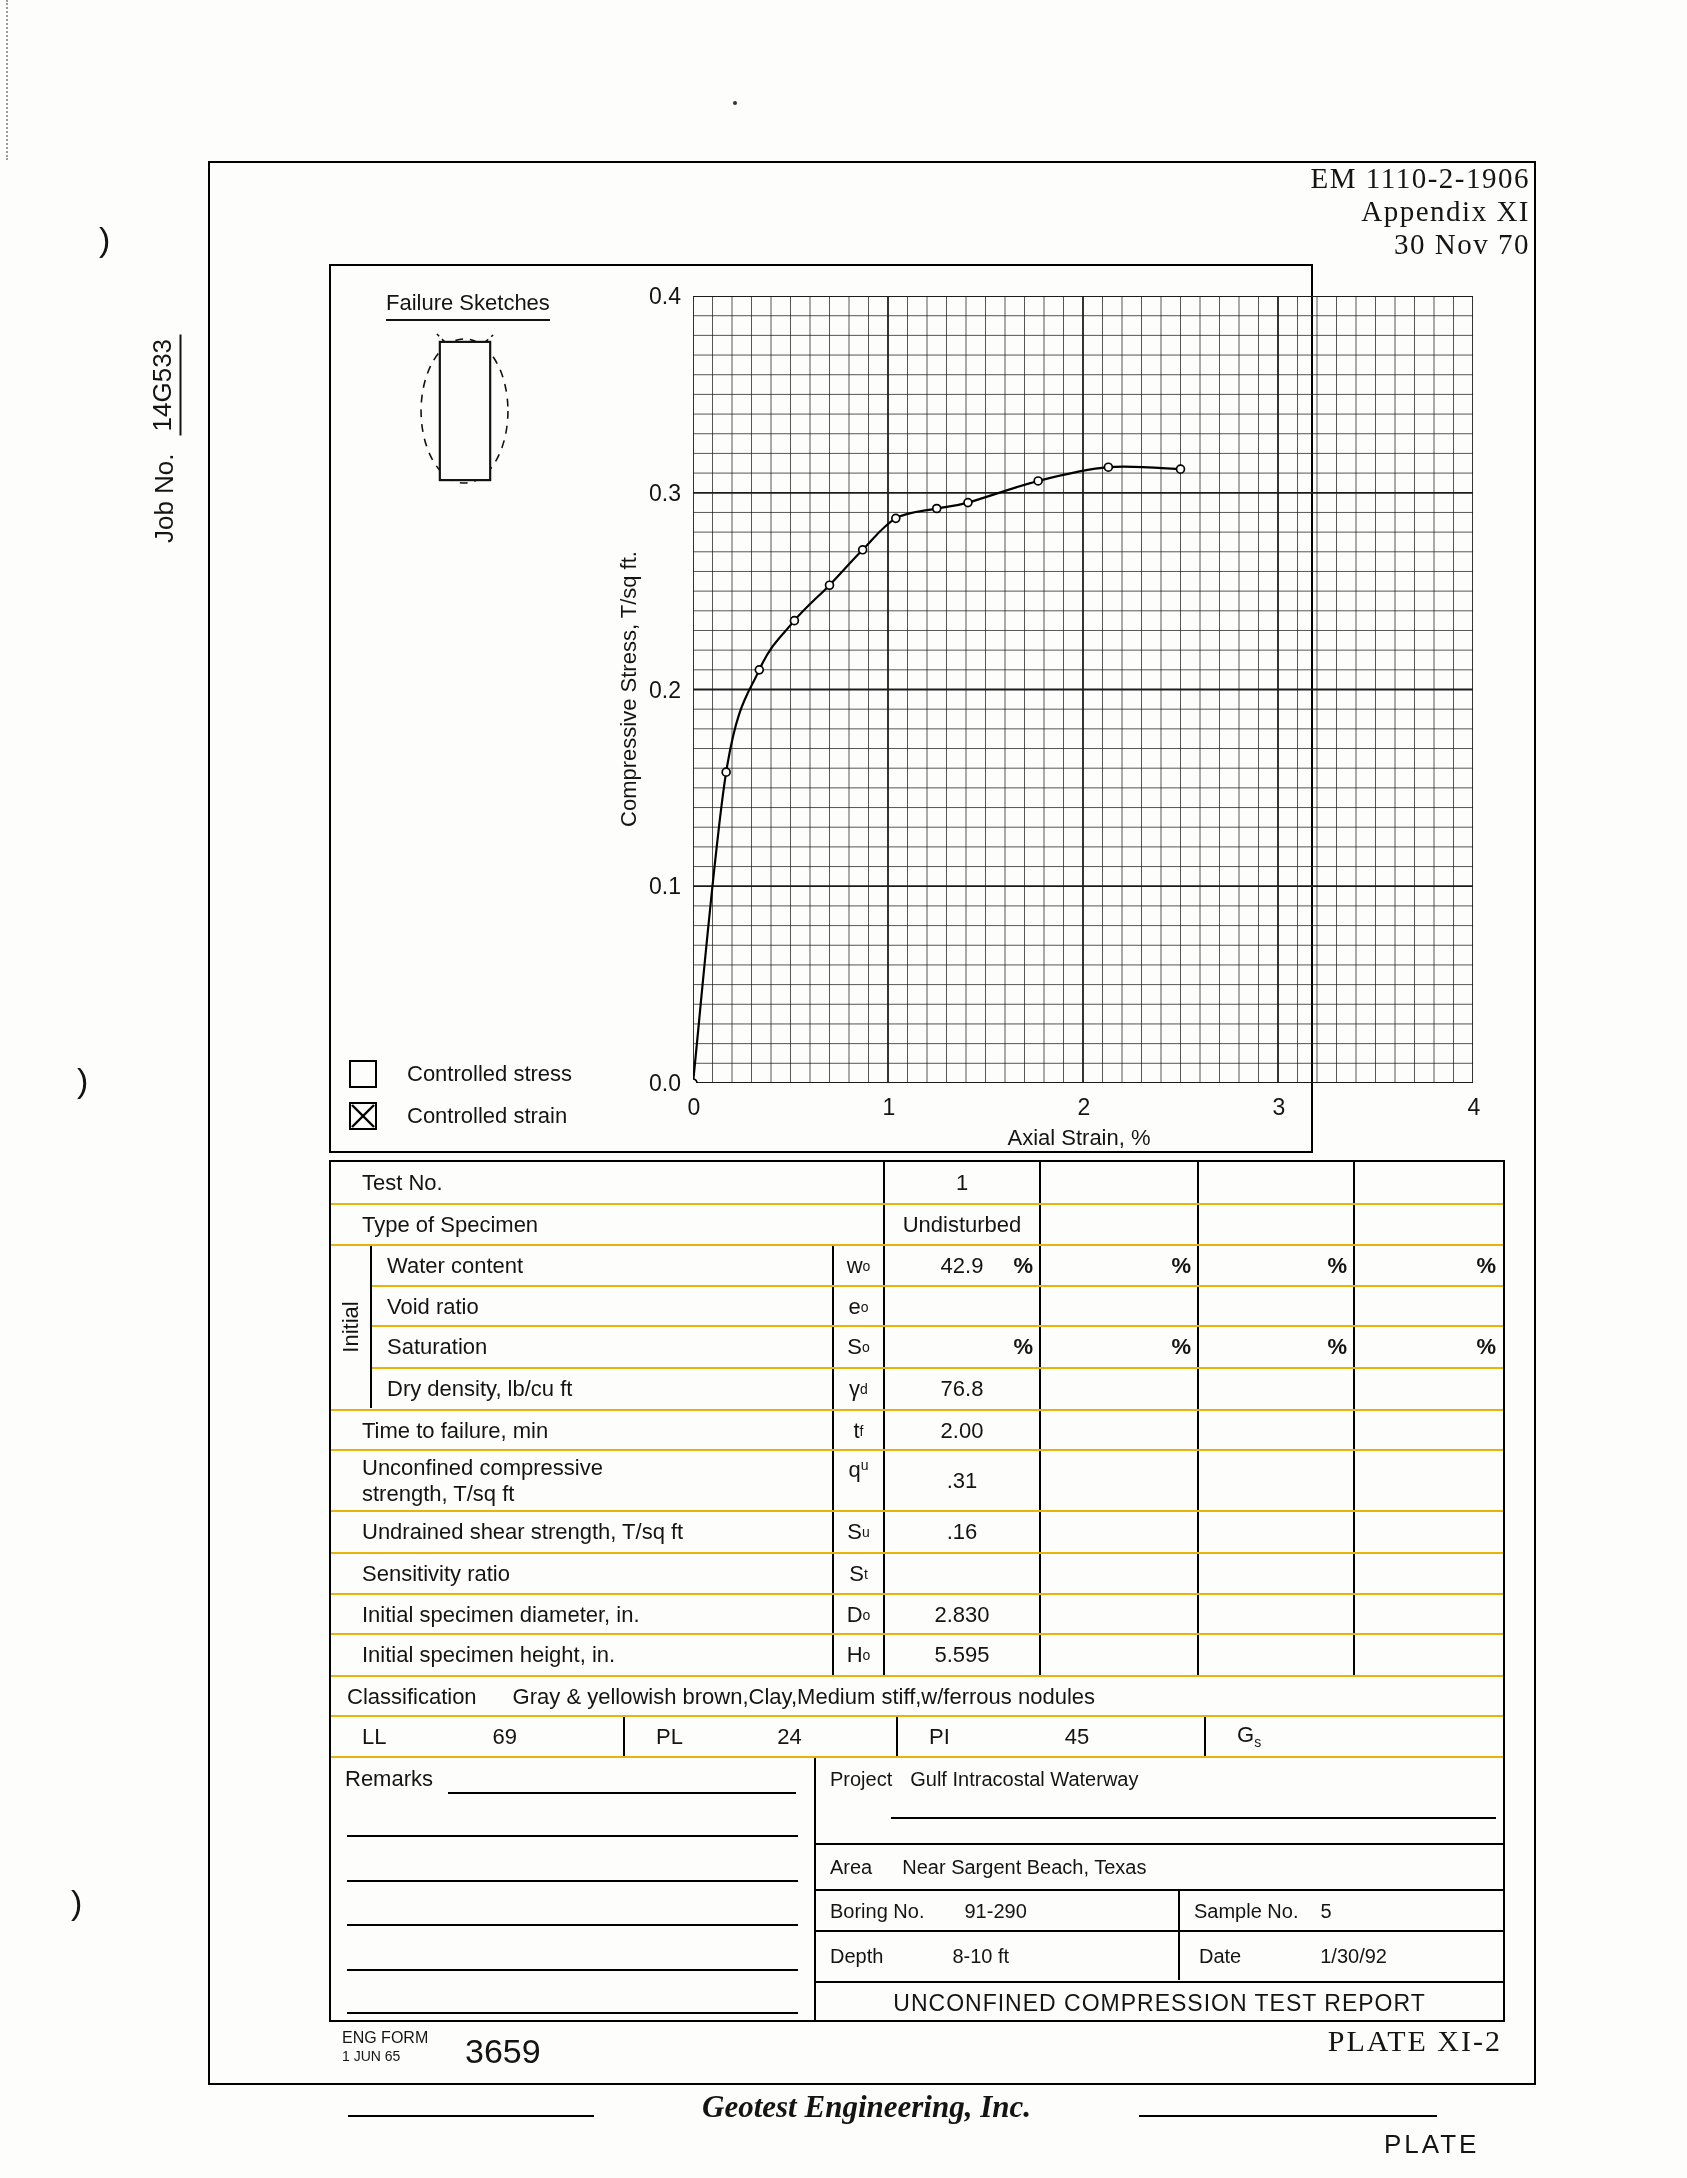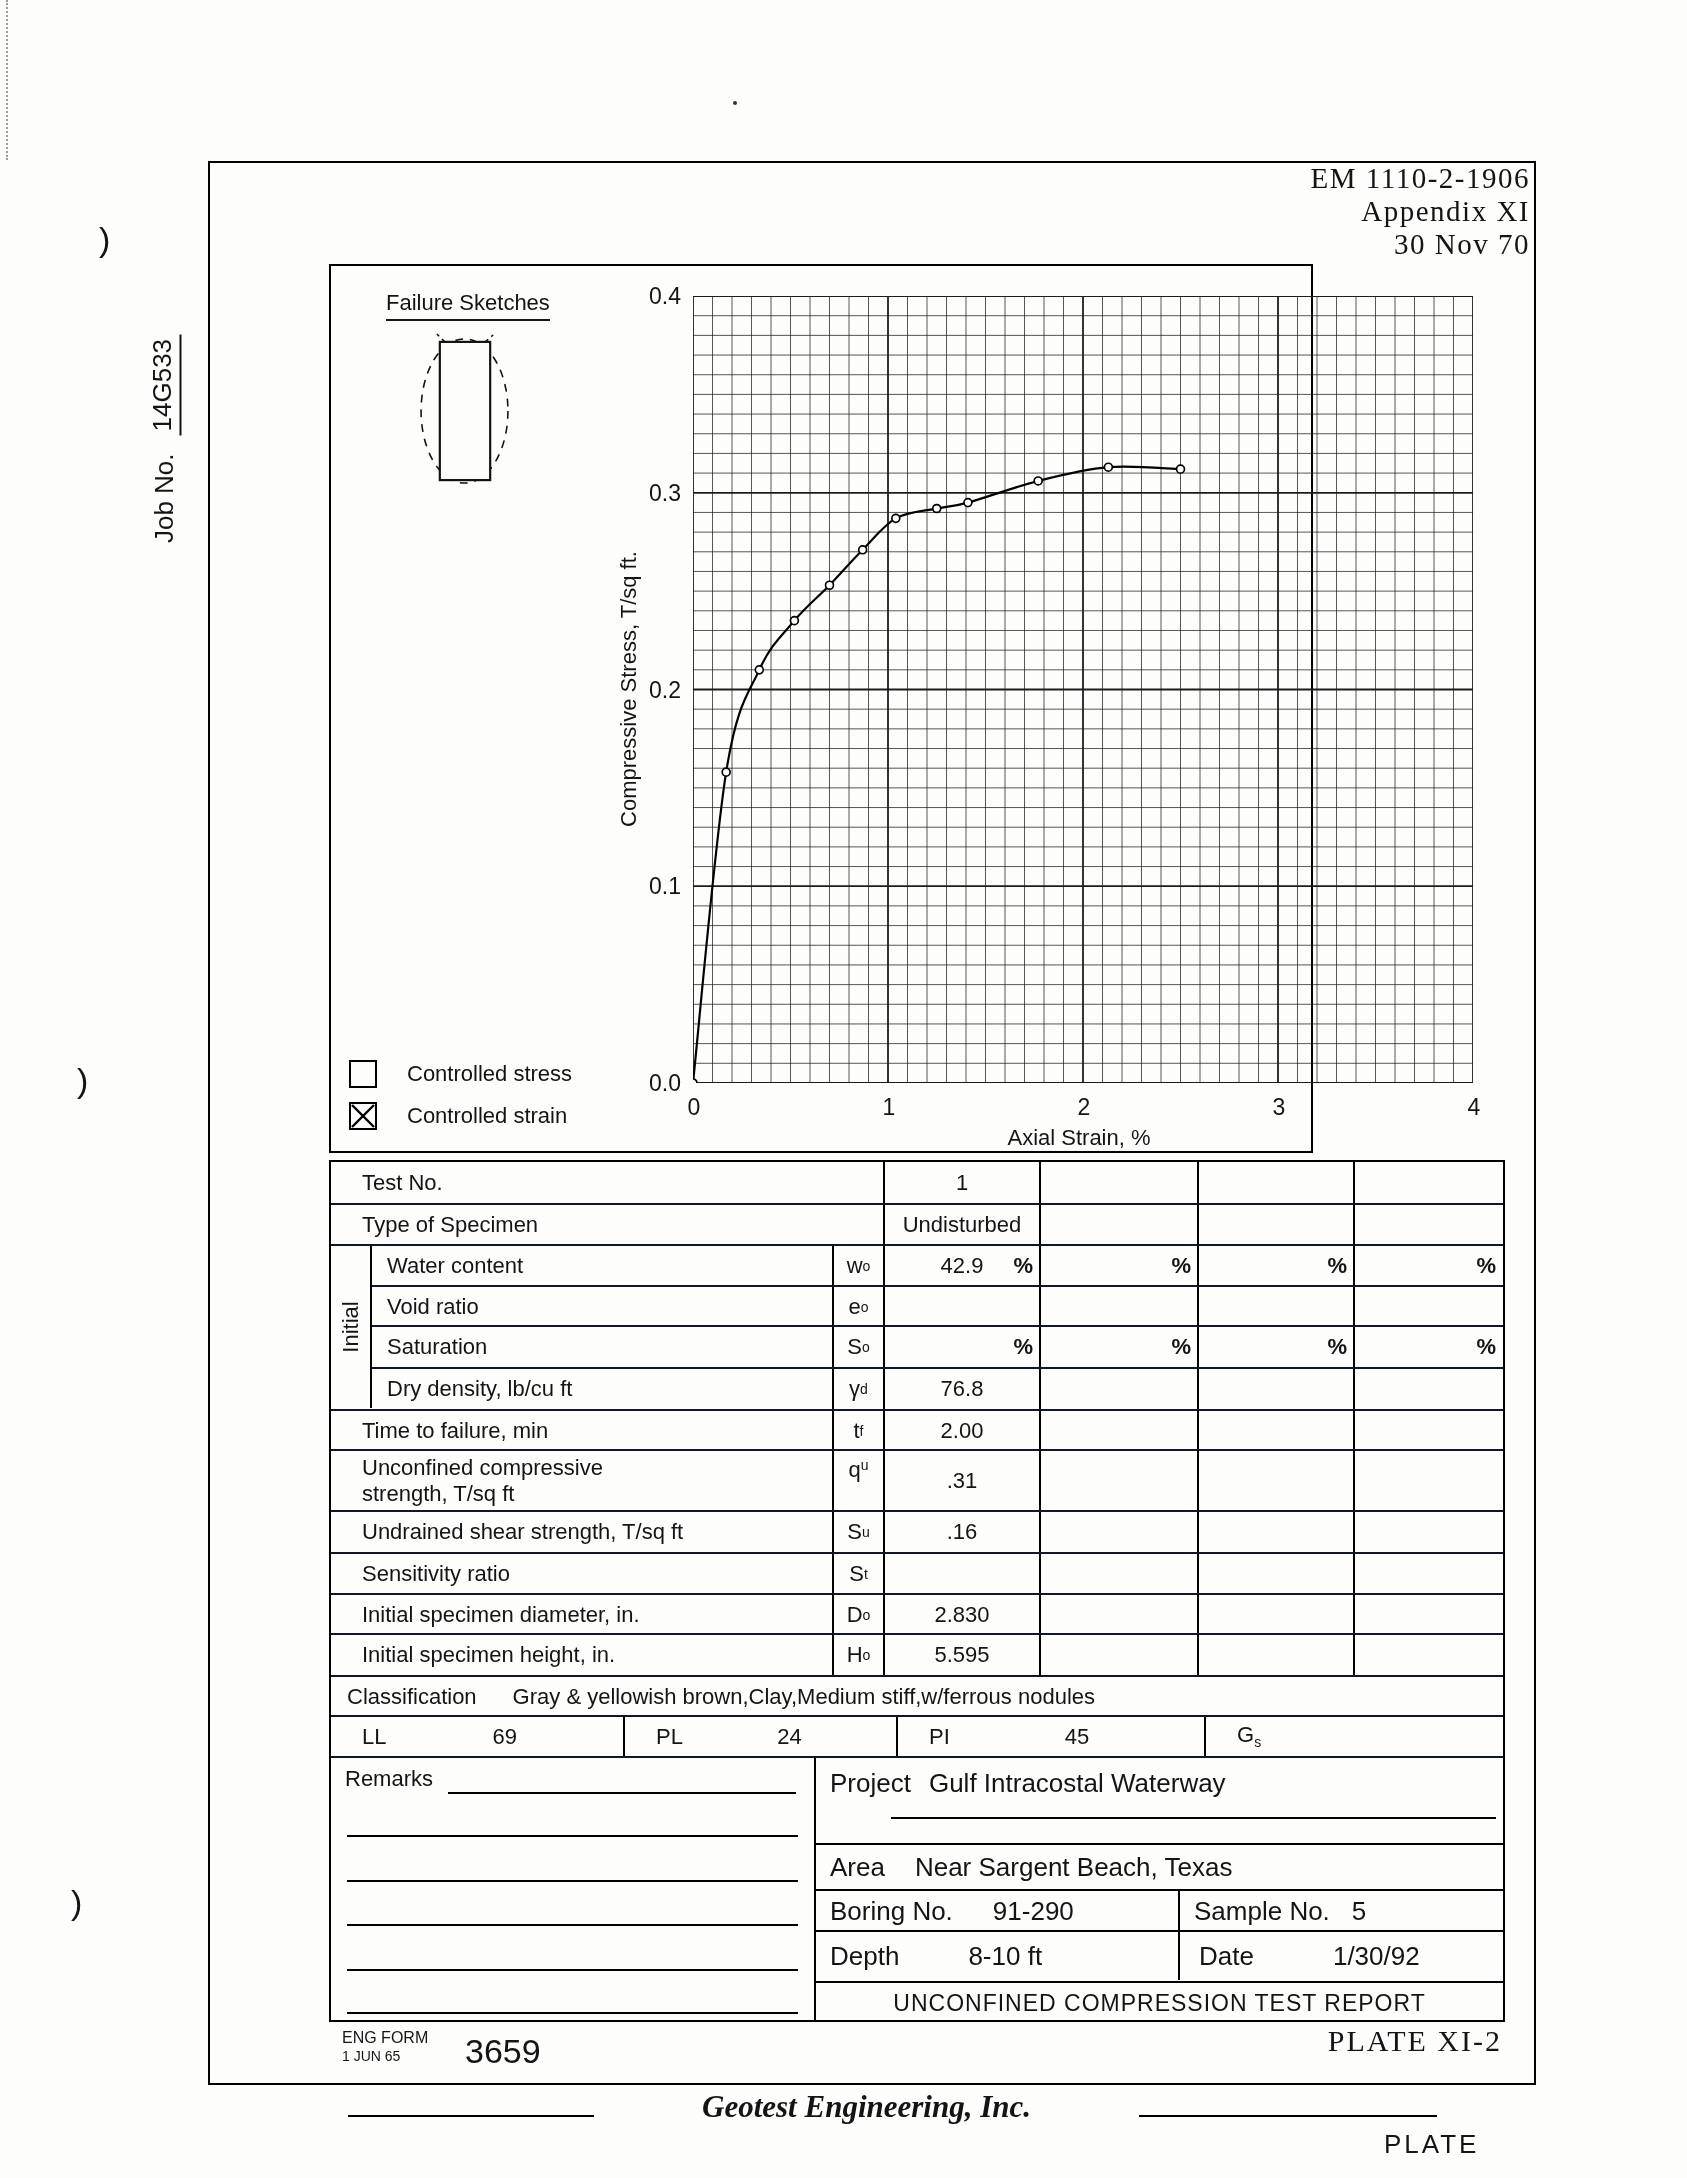--- a/index.html
+++ b/index.html
@@ -12,36 +12,36 @@
   
   .chart-box { position:absolute; left:329px; top:264px; width:984px; height:889px; border:2px solid #000; }
   .ytick { position:absolute; left:281px; width:69px; text-align:right; font-size:23px; }
   .xtick { position:absolute; top:828px; width:44px; text-align:center; font-size:23px; }
   .leg-row { display:flex; align-items:center; gap:30px; }
   .leg-box { width:28px; height:28px; border:2px solid #000; flex:0 0 auto; background:#fdfdfc; }
   .leg-label { font-size:22px; }
 
   
   .data-table { position:absolute; left:329px; top:1160px; width:1176px; height:862px; border:2px solid #000; }
-  .tb-row { position:absolute; left:0; width:1172px; display:grid; border-top:2px solid #0f172a; font-size:22px; }
+  .tb-row { position:absolute; left:0; width:1172px; display:grid; border-top:2px solid #eab308; font-size:22px; }
   .tb-row.first { border-top:none; }
   .g6 { grid-template-columns:501px 51px 156px 158px 156px 149px; }
   .g4 { grid-template-columns:292px 273px 308px 299px; }
   .g2 { grid-template-columns:483px 689px; }
   .cell { position:relative; display:flex; align-items:center; border-left:2px solid #000; font-size:22px; }
   .cell:first-child { border-left:none; }
   .lab { padding-left:31px; }
   .lab-init { padding-left:56px; }
   .symc { justify-content:center; }
   .valc { justify-content:center; }
   .unit { position:absolute; right:6px; top:50%; transform:translateY(-50%); font-weight:700; }
   .span2 { grid-column:1/3; }
   sub { font-size:14px; }
   .rml { position:absolute; border-bottom:2px solid #000; }
-  .subrow { position:absolute; left:0; width:100%; display:flex; align-items:center; border-top:2px solid #000; font-size:26px; }
+  .subrow { position:absolute; left:0; width:100%; display:flex; align-items:center; border-top:2px solid #000; font-size:20px; }
 </style>
 </head>
 <body>
 
 <div class="page">
 
   <div class="abs" style="left:6px;top:0;height:160px;border-left:2px dotted #9a9a9a;"></div>
   <div class="abs" style="left:733px;top:101px;width:4px;height:4px;background:#333;border-radius:50%;"></div>
   <span class="abs" style="left:99px;top:220px;font-size:34px;">)</span>
   <span class="abs" style="left:77px;top:1061px;font-size:34px;">)</span>

